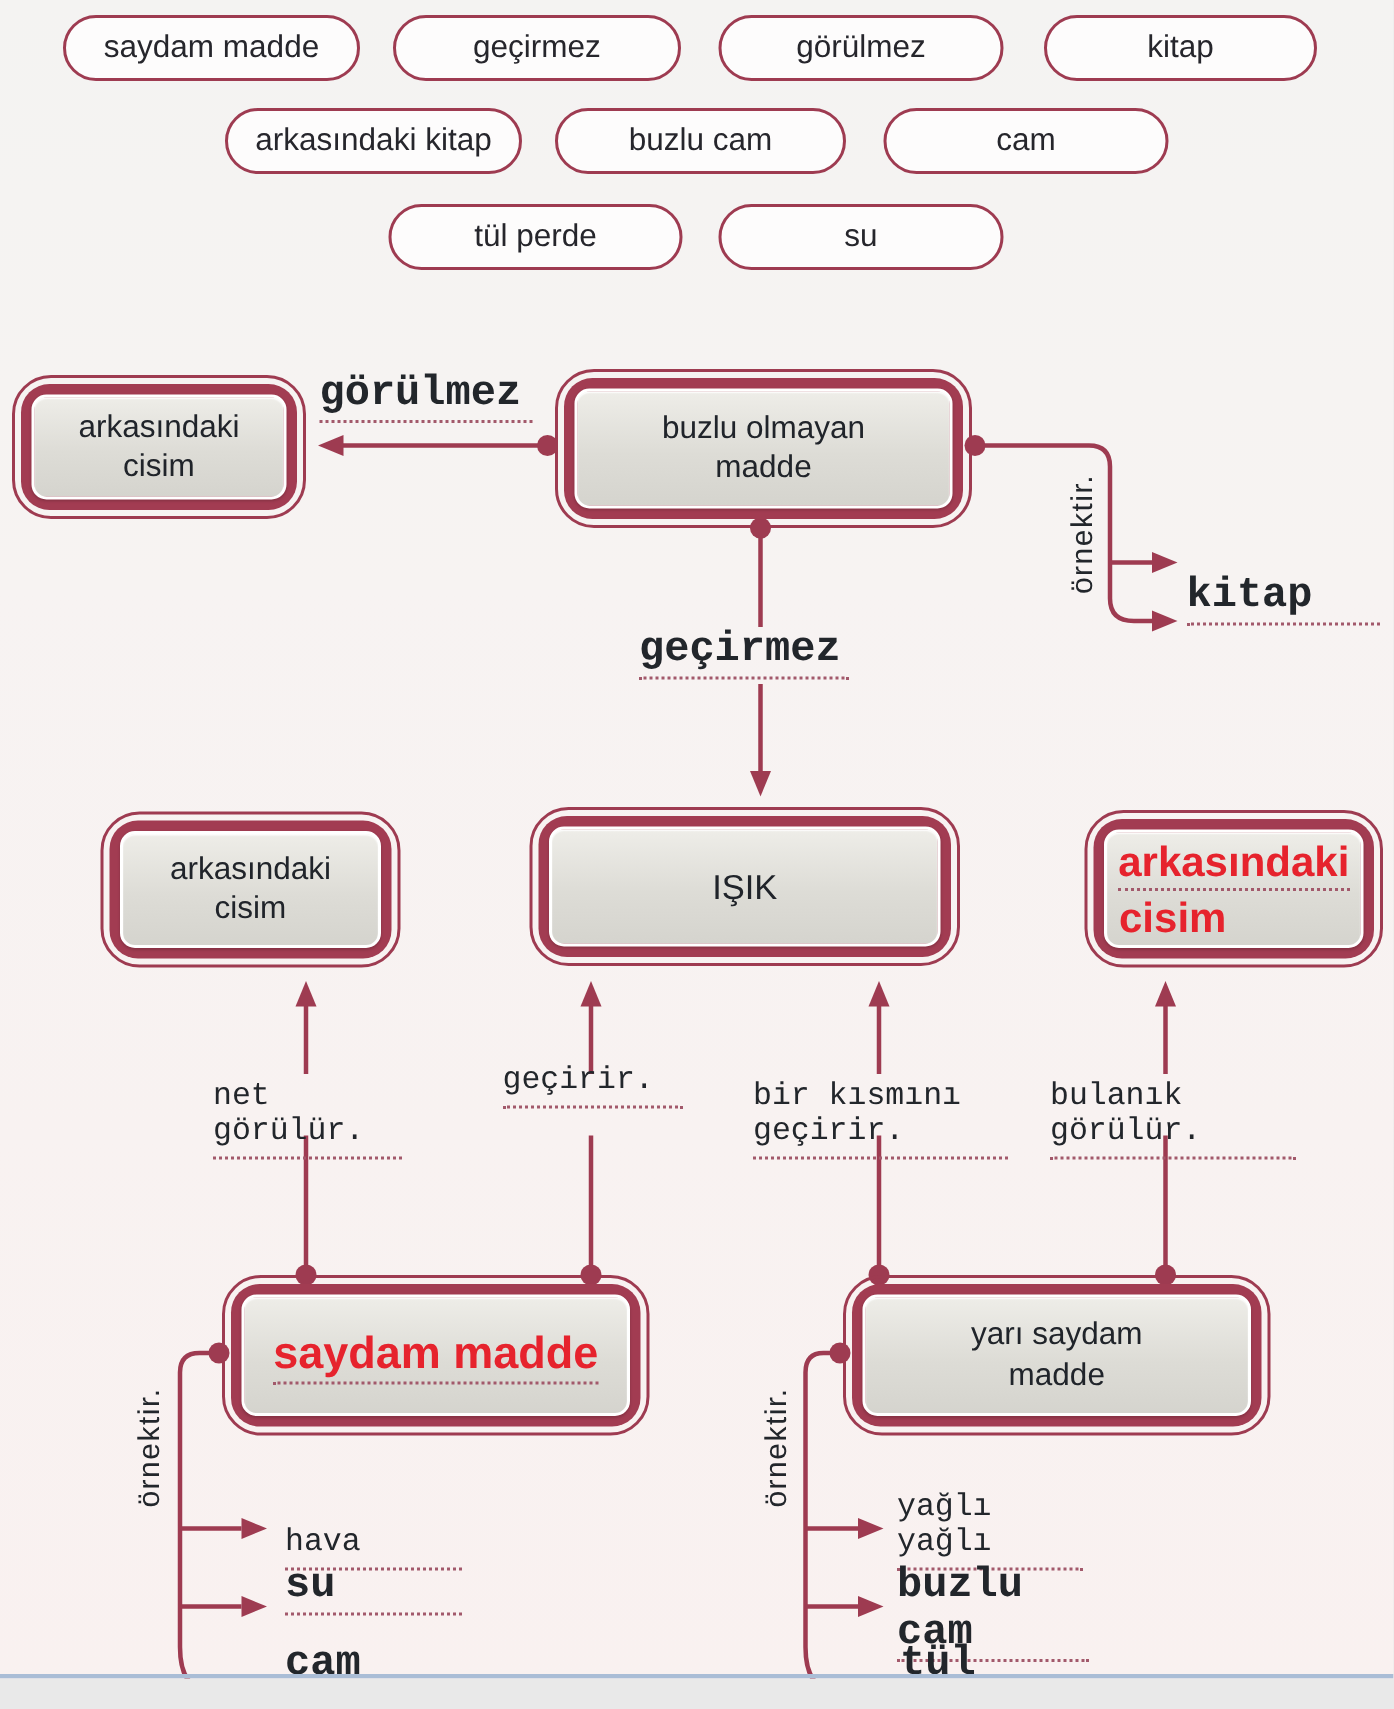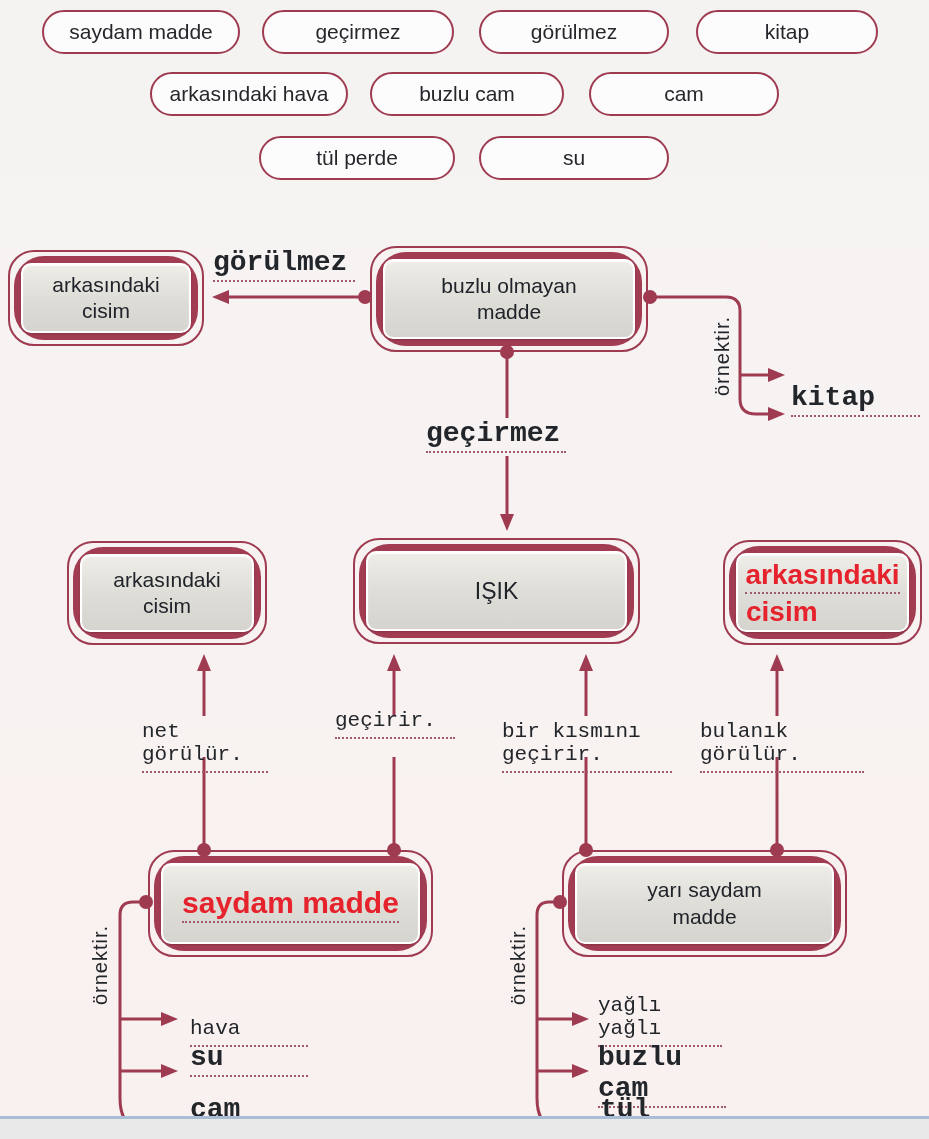--- a/index.html
+++ b/index.html
@@ -15,21 +15,21 @@
     display:flex; align-items:center; justify-content:center;
     font-size:21px; color:#26262c;
   }
   
   .cbox{
     position:absolute; box-sizing:border-box;
     border:2px solid #9e3b51; border-radius:26px; padding:4px;
   }
   .cbox .band{
     height:100%; box-sizing:border-box; background:#a23c52;
-    border-radius:30px; padding:7px;
+    border-radius:19px; padding:7px;
   }
   .cbox .core{
     height:100%; box-sizing:border-box;
     background:linear-gradient(180deg,#eeede8 0%, #dddcd6 55%, #d5d4ce 100%);
     border:2px solid #fff; border-radius:10px;
     box-shadow:inset 0 1px 1px rgba(255,255,255,.9), 0 1px 2px rgba(0,0,0,.18);
     display:flex; flex-direction:column; align-items:center; justify-content:center;
     font-size:21px; line-height:1.25; color:#20242a; text-align:center;
   }
   .red{color:#e6232d; font-weight:700;}
@@ -50,21 +50,21 @@
 </style>
 </head>
 <body>
 
 <div class="page">
 
   <div class="pill" style="left:42px;top:10px;width:198px">saydam madde</div>
   <div class="pill" style="left:262px;top:10px;width:192px">geçirmez</div>
   <div class="pill" style="left:479px;top:10px;width:190px">görülmez</div>
   <div class="pill" style="left:696px;top:10px;width:182px">kitap</div>
-  <div class="pill" style="left:150px;top:72px;width:198px">arkasındaki hava</div>
+  <div class="pill" style="left:150px;top:72px;width:198px">arkasındaki kitap</div>
   <div class="pill" style="left:370px;top:72px;width:194px">buzlu cam</div>
   <div class="pill" style="left:589px;top:72px;width:190px">cam</div>
   <div class="pill" style="left:259px;top:136px;width:196px">tül perde</div>
   <div class="pill" style="left:479px;top:136px;width:190px">su</div>
 
   <svg class="wires" width="929" height="1139" viewBox="0 0 929 1139">
     <g stroke="#9e3b51" stroke-width="3" fill="none">
       <path d="M362,297 L228,297"></path>
       <path d="M507,352 L507,418"></path>
       <path d="M507,456 L507,515"></path>

